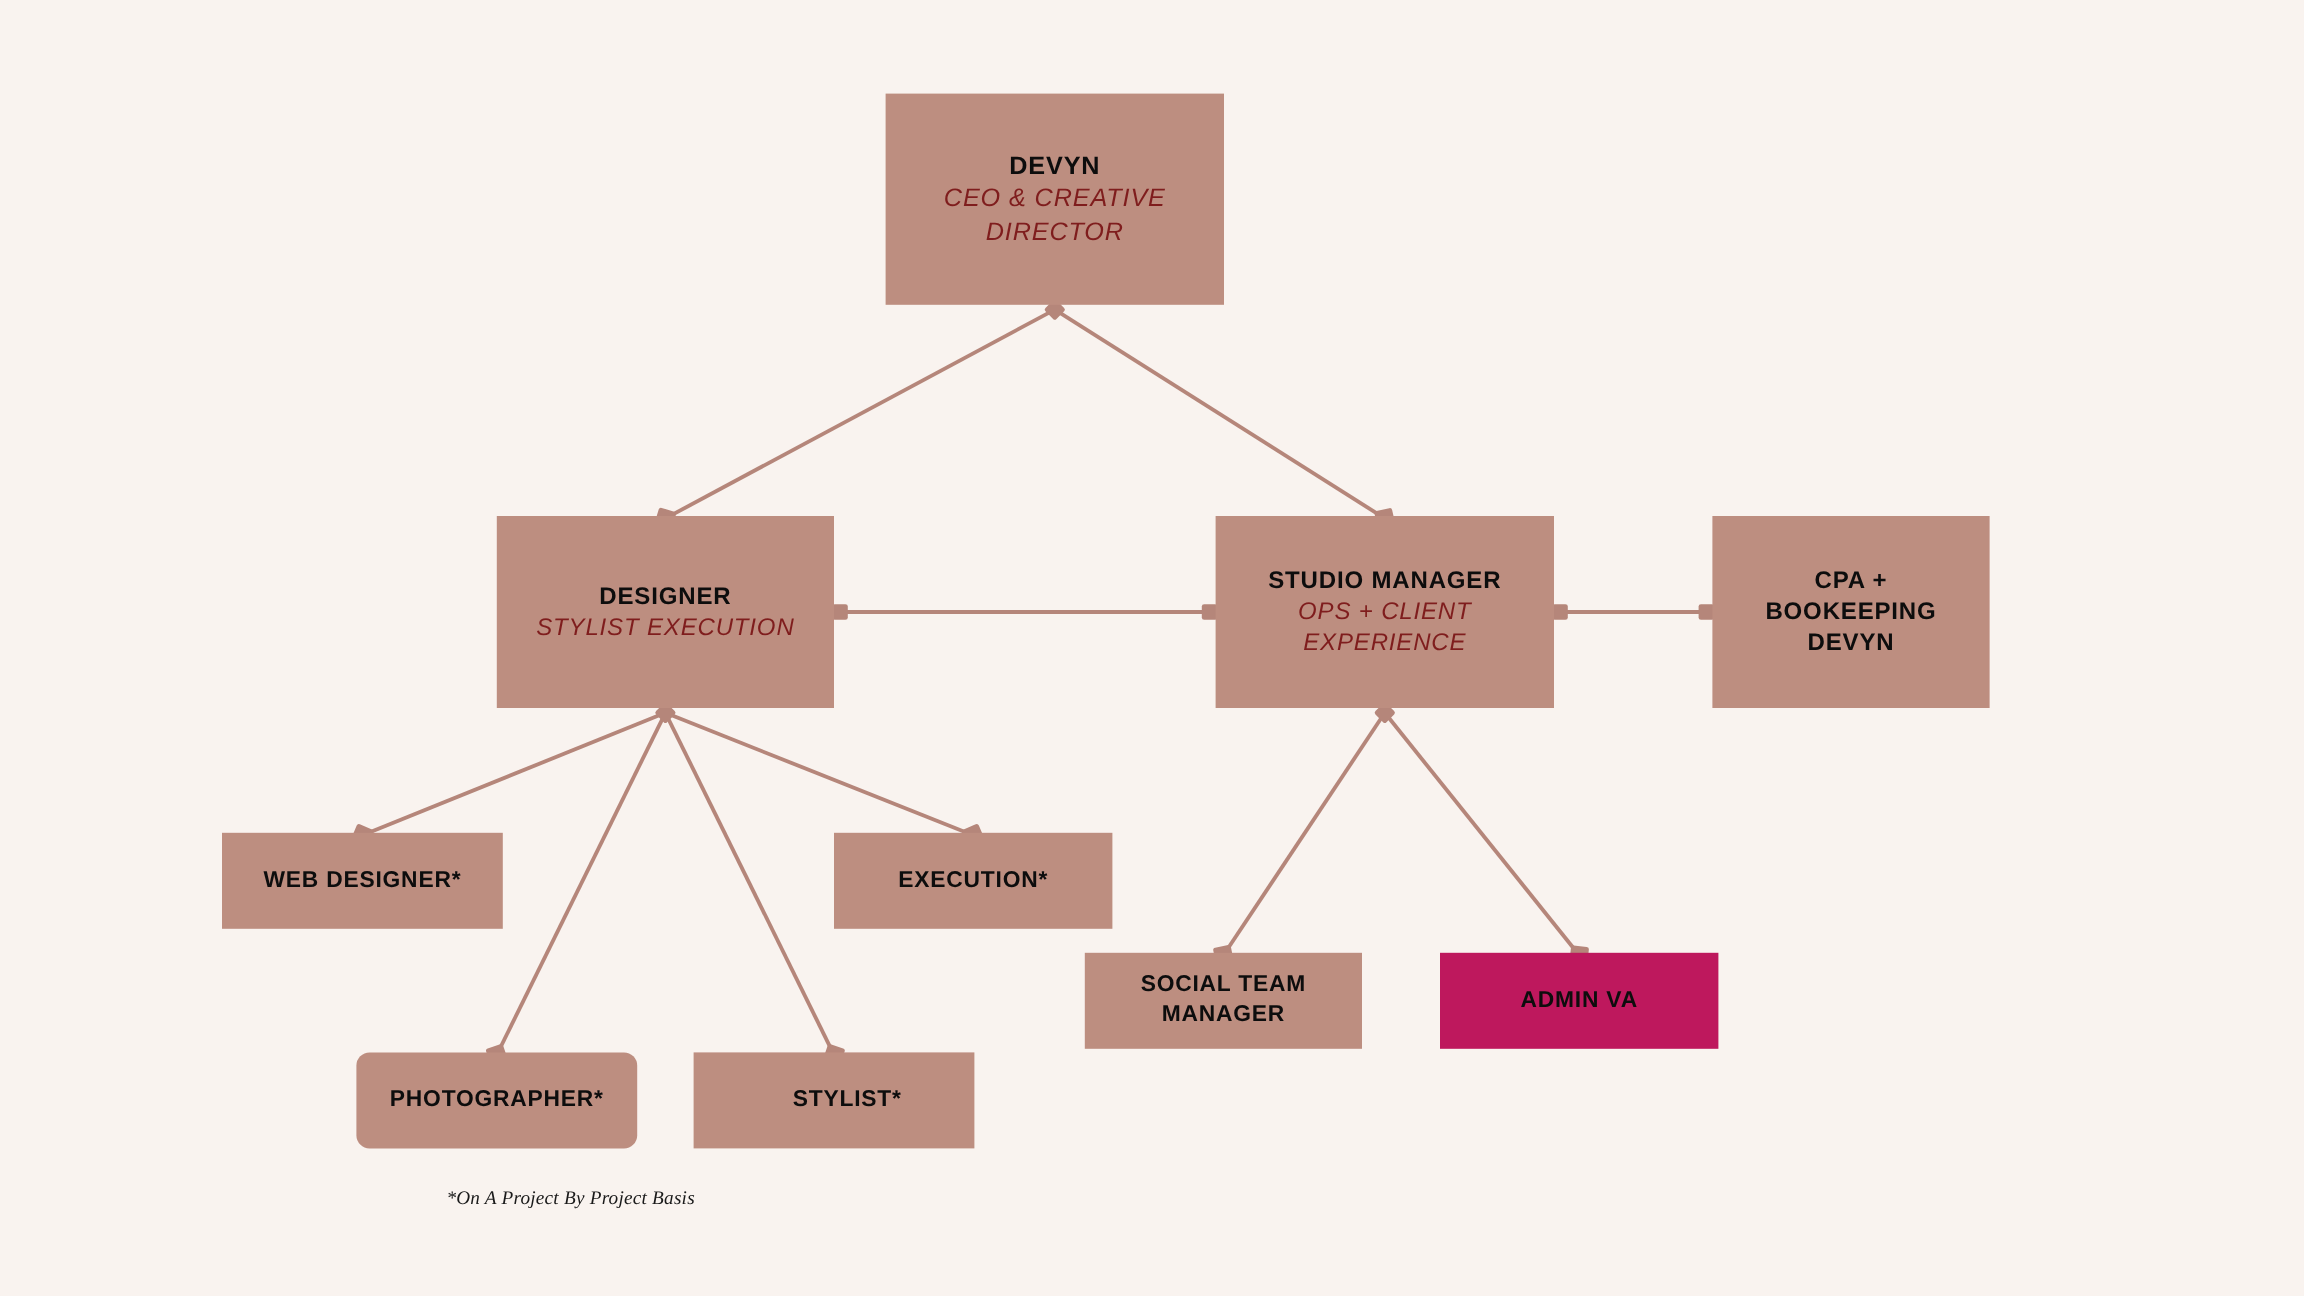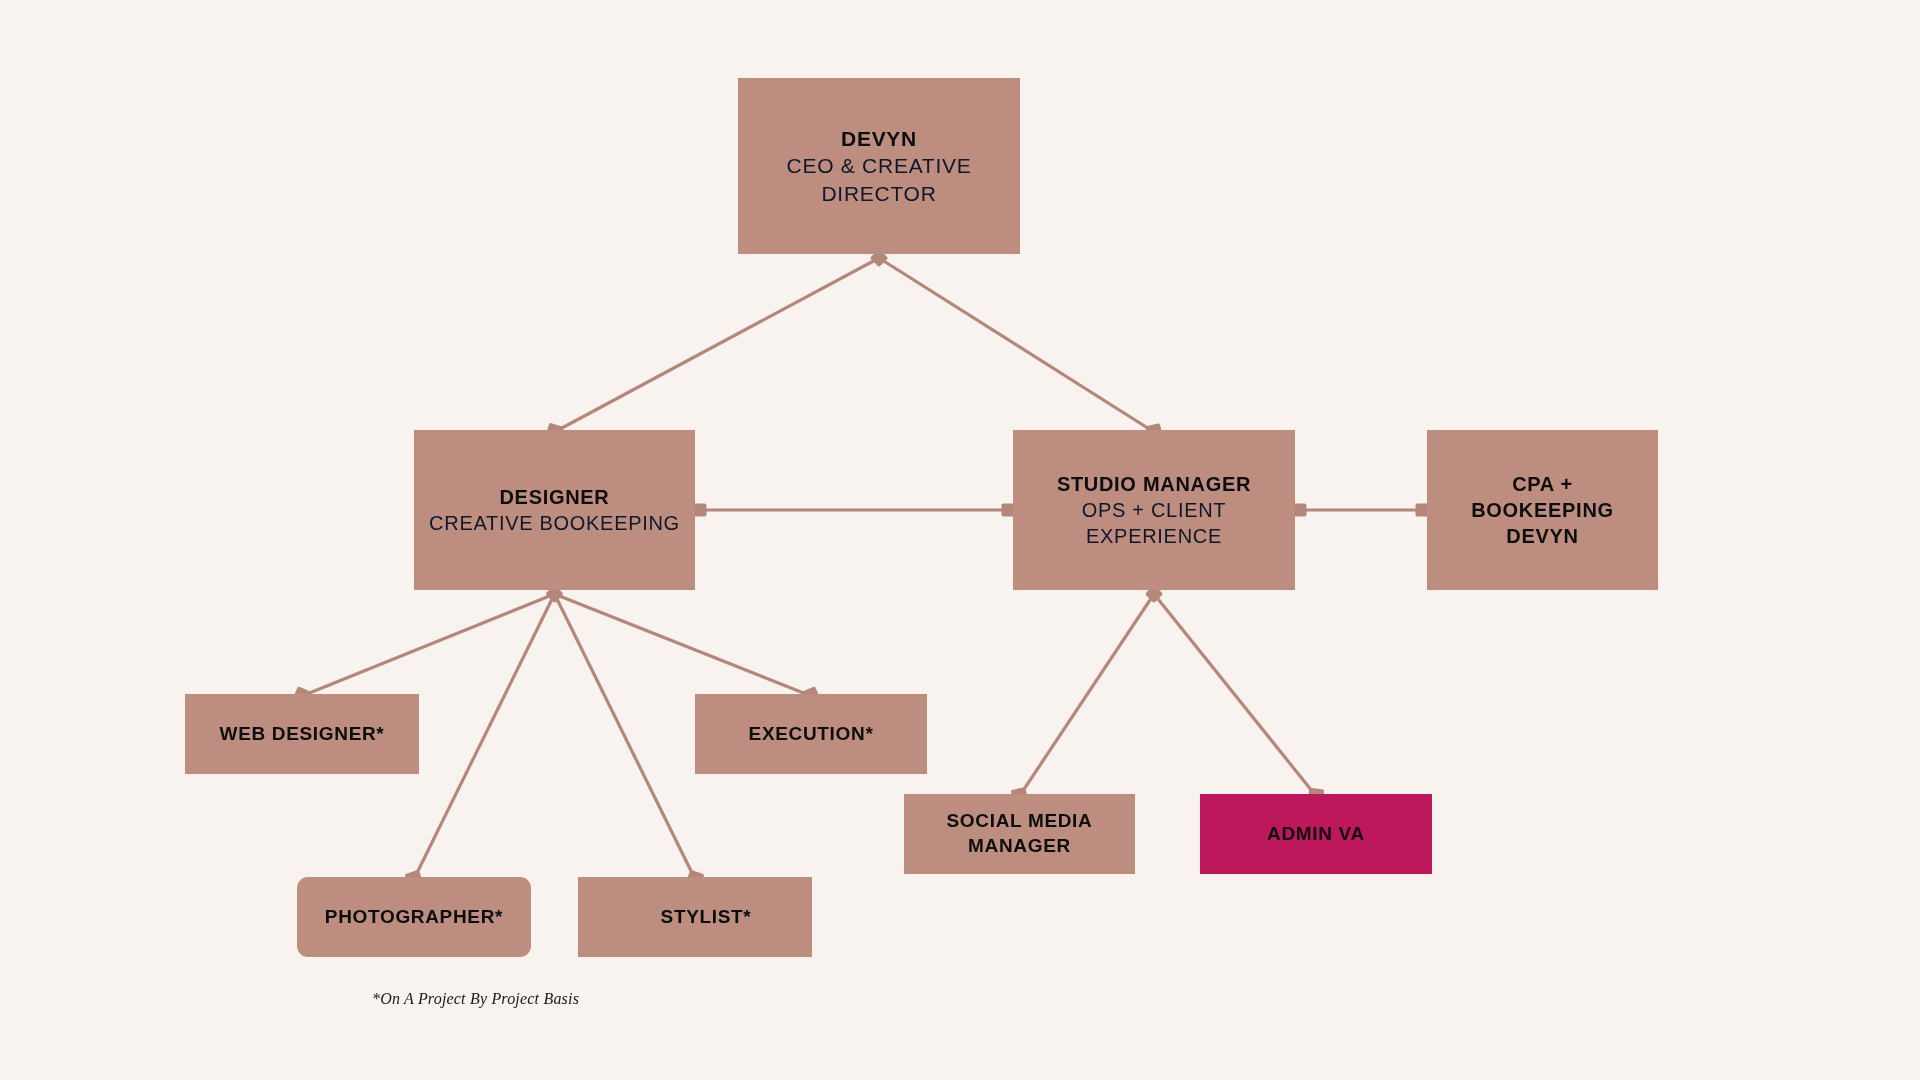--- a/index.html
+++ b/index.html
@@ -46,21 +46,22 @@
   .node-title {
     font-weight: bold;
     letter-spacing: 0.035em;
     line-height: 1.30;
     color: #0d0d0d;
   }
   .node-sub {
     font-weight: 300;
     letter-spacing: 0.035em;
     line-height: 1.30;
-    color: #0f172a;
+    color: #7f1d1d;
+    font-style: italic;
   }
   
   .sz-lg .node-title { font-size: 21px; }
   .sz-lg .node-sub   { font-size: 21px; }
   .sz-md .node-title { font-size: 20px; }
   .sz-md .node-sub   { font-size: 20px; }
   .sz-sm .node-title { font-size: 19px; }
 
   .footnote {
     position: absolute;
@@ -107,21 +108,21 @@
     </svg>
 
   <div class="node sz-lg" style="left: 738px; top: 78px; width: 282px; height: 176px; background: rgb(189, 142, 128);">
     <div class="node-title">DEVYN</div>
     <div class="node-sub">CEO &amp; CREATIVE</div>
     <div class="node-sub">DIRECTOR</div>
   </div>
 
   <div class="node sz-md" style="left: 414px; top: 430px; width: 281px; height: 160px; background: rgb(189, 142, 128);">
     <div class="node-title">DESIGNER</div>
-    <div class="node-sub">CREATIVE BOOKEEPING</div>
+    <div class="node-sub">STYLIST EXECUTION</div>
   </div>
 
   <div class="node sz-md" style="left: 1013px; top: 430px; width: 282px; height: 160px; background: rgb(189, 142, 128);">
     <div class="node-title">STUDIO MANAGER</div>
     <div class="node-sub">OPS + CLIENT</div>
     <div class="node-sub">EXPERIENCE</div>
   </div>
 
   <div class="node sz-md" style="left: 1427px; top: 430px; width: 231px; height: 160px; background: rgb(189, 142, 128);">
     <div class="node-title">CPA +</div>
@@ -139,21 +140,21 @@
 
   <div class="node sz-sm" style="left: 297px; top: 877px; width: 234px; height: 80px; background: rgb(189, 142, 128); border-radius: 11px;">
     <div class="node-title">PHOTOGRAPHER*</div>
   </div>
 
   <div class="node sz-sm" style="left: 578px; top: 877px; width: 234px; height: 80px; background: rgb(189, 142, 128); padding-left: 32px;">
     <div class="node-title">STYLIST*</div>
   </div>
 
   <div class="node sz-sm" style="left: 904px; top: 794px; width: 231px; height: 80px; background: rgb(189, 142, 128);">
-    <div class="node-title">SOCIAL MEDIA</div>
+    <div class="node-title">SOCIAL TEAM</div>
     <div class="node-title">MANAGER</div>
   </div>
 
   <div class="node sz-sm" style="left: 1200px; top: 794px; width: 232px; height: 80px; background: #be185d;">
     <div class="node-title">ADMIN VA</div>
   </div>
 
   <div class="footnote" style="left: 372px; top: 990px;">*On A Project By Project Basis</div>
 
 </div>

